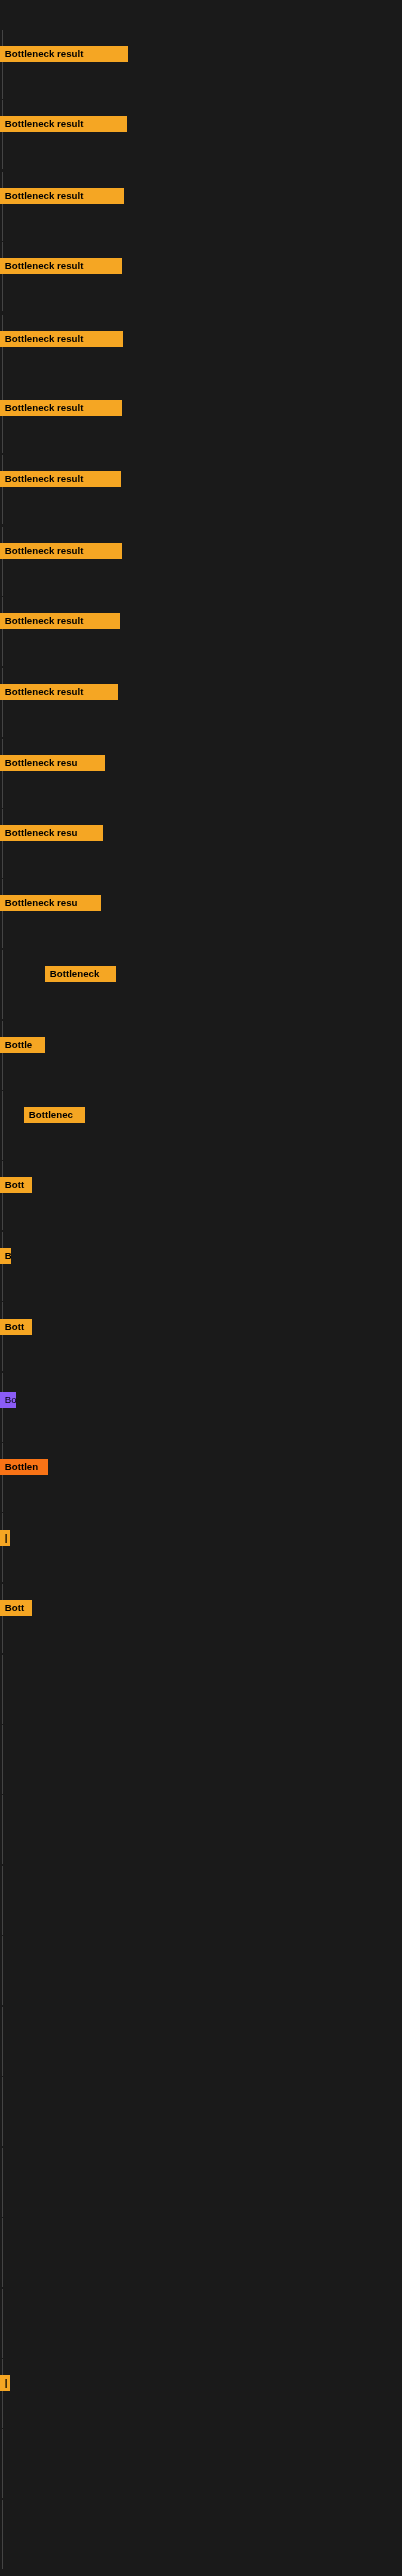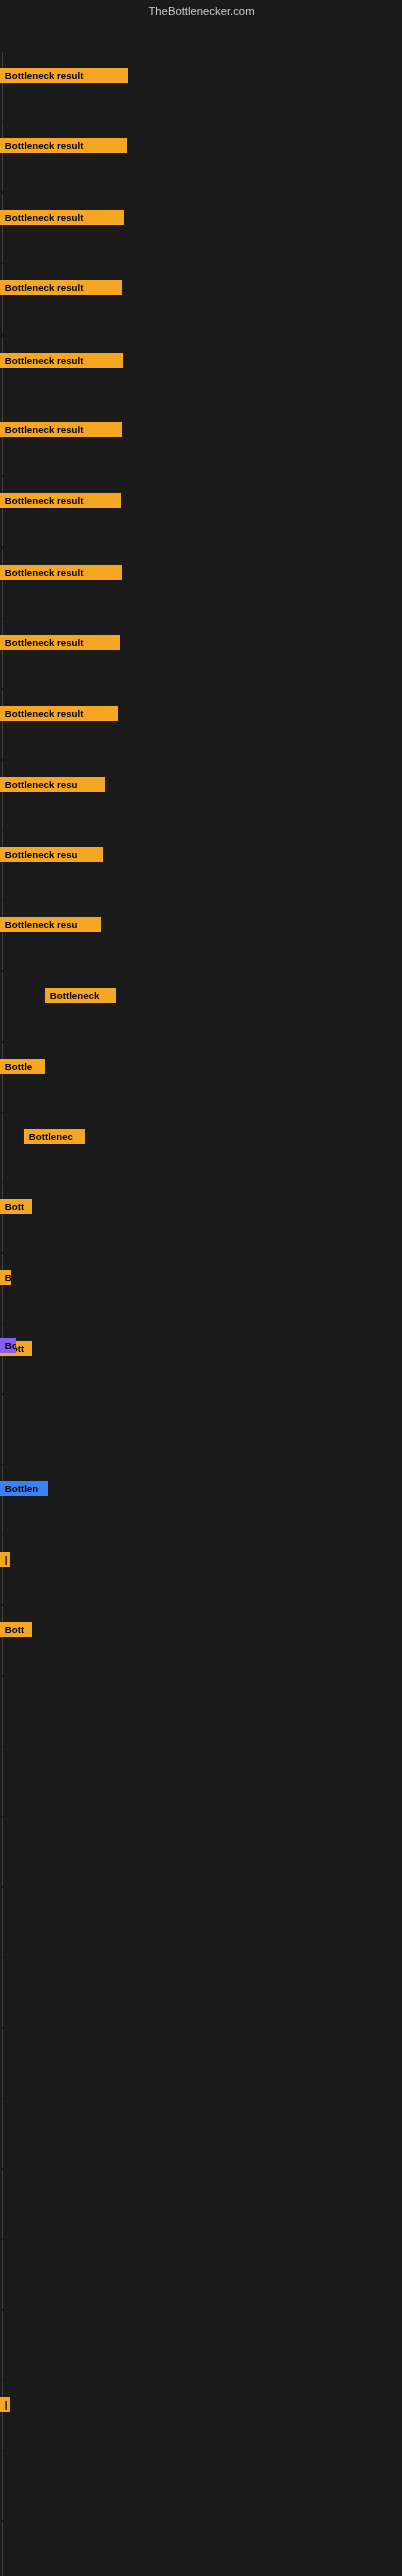--- a/index.html
+++ b/index.html
@@ -20,21 +20,20 @@
       font-size: 11.3px;
       padding: 4.8px 0;
       background-color: #1a1a1a;
     }
   </style>
 </head>
 <body>
 
 <div style="position:relative; width:403px; min-height:2576px; background:#1a1a1a;">
 
-  <div class="site-title">TheBottlenecker.com</div>
 
   <div id="rows-container" style="position:relative; width:403px; height:2576px;">
   <div style="position: absolute; left: 1.6px; top: 30px; height: 69px; width: 0.8px; background-color: rgb(68, 68, 68);"></div>
       <div style="position: absolute; left: 0px; top: 46px; background-color: rgb(245, 166, 35); color: rgb(0, 0, 0); font-family: Arial, sans-serif; font-size: 9.7px; font-weight: bold; padding: 2.4px 4.8px; white-space: nowrap; overflow: hidden; max-width: 128px; width: 128px; display: inline-block;">Bottleneck result</div>
       <div style="position: absolute; left: 1.6px; top: 100px; height: 69px; width: 0.8px; background-color: rgb(68, 68, 68);"></div>
       <div style="position: absolute; left: 0px; top: 116px; background-color: rgb(245, 166, 35); color: rgb(0, 0, 0); font-family: Arial, sans-serif; font-size: 9.7px; font-weight: bold; padding: 2.4px 4.8px; white-space: nowrap; overflow: hidden; max-width: 127px; width: 127px; display: inline-block;">Bottleneck result</div>
       <div style="position: absolute; left: 1.6px; top: 172px; height: 69px; width: 0.8px; background-color: rgb(68, 68, 68);"></div>
       <div style="position: absolute; left: 0px; top: 188px; background-color: rgb(245, 166, 35); color: rgb(0, 0, 0); font-family: Arial, sans-serif; font-size: 9.7px; font-weight: bold; padding: 2.4px 4.8px; white-space: nowrap; overflow: hidden; max-width: 124px; width: 124px; display: inline-block;">Bottleneck result</div>
       <div style="position: absolute; left: 1.6px; top: 242px; height: 69px; width: 0.8px; background-color: rgb(68, 68, 68);"></div>
       <div style="position: absolute; left: 0px; top: 258px; background-color: rgb(245, 166, 35); color: rgb(0, 0, 0); font-family: Arial, sans-serif; font-size: 9.7px; font-weight: bold; padding: 2.4px 4.8px; white-space: nowrap; overflow: hidden; max-width: 122px; width: 122px; display: inline-block;">Bottleneck result</div>
@@ -62,23 +61,23 @@
       <div style="position: absolute; left: 0px; top: 1037px; background-color: rgb(245, 166, 35); color: rgb(0, 0, 0); font-family: Arial, sans-serif; font-size: 9.7px; font-weight: bold; padding: 2.4px 4.8px; white-space: nowrap; overflow: hidden; max-width: 45px; width: 46px; display: inline-block;">Bottle</div>
       <div style="position: absolute; left: 1.6px; top: 1091px; height: 69px; width: 0.8px; background-color: rgb(68, 68, 68);"></div>
       <div style="position: absolute; left: 0px; top: 1107px; background-color: rgb(245, 166, 35); color: rgb(0, 0, 0); font-family: Arial, sans-serif; font-size: 9.7px; font-weight: bold; padding: 2.4px 4.8px; white-space: nowrap; overflow: hidden; max-width: 61px; width: 61px; display: inline-block; margin-left: 24px;">Bottlenec</div>
       <div style="position: absolute; left: 1.6px; top: 1161px; height: 69px; width: 0.8px; background-color: rgb(68, 68, 68);"></div>
       <div style="position: absolute; left: 0px; top: 1177px; background-color: rgb(245, 166, 35); color: rgb(0, 0, 0); font-family: Arial, sans-serif; font-size: 9.7px; font-weight: bold; padding: 2.4px 4.8px; white-space: nowrap; overflow: hidden; max-width: 32px; width: 32px; display: inline-block;">Bott</div>
       <div style="position: absolute; left: 1.6px; top: 1232px; height: 69px; width: 0.8px; background-color: rgb(68, 68, 68);"></div>
       <div style="position: absolute; left: 0px; top: 1248px; background-color: rgb(245, 166, 35); color: rgb(0, 0, 0); font-family: Arial, sans-serif; font-size: 9.7px; font-weight: bold; padding: 2.4px 4.8px; white-space: nowrap; overflow: hidden; max-width: 11.3px; width: 11.3px; display: inline-block;">B</div>
       <div style="position: absolute; left: 1.6px; top: 1302px; height: 69px; width: 0.8px; background-color: rgb(68, 68, 68);"></div>
       <div style="position: absolute; left: 0px; top: 1319px; background-color: rgb(245, 166, 35); color: rgb(0, 0, 0); font-family: Arial, sans-serif; font-size: 9.7px; font-weight: bold; padding: 2.4px 4.8px; white-space: nowrap; overflow: hidden; max-width: 32px; width: 32px; display: inline-block;">Bott</div>
       <div style="position: absolute; left: 1.6px; top: 1373px; height: 69px; width: 0.8px; background-color: rgb(68, 68, 68);"></div>
-      <div style="position: absolute; left: 0px; top: 1316px; background-color: #8b5cf6; color: rgb(0, 0, 0); font-family: Arial, sans-serif; font-size: 9.7px; font-weight: bold; padding: 2.4px 4.8px; white-space: nowrap; overflow: hidden; max-width: 16px; width: 16px; display: inline-block;">Bo</div>
+      <div style="position: absolute; left: 0px; top: 1392px; background-color: #8b5cf6; color: rgb(0, 0, 0); font-family: Arial, sans-serif; font-size: 9.7px; font-weight: normal; padding: 2.4px 4.8px; white-space: nowrap; overflow: hidden; max-width: 16px; width: 16px; display: inline-block;">Bo</div>
       <div style="position: absolute; left: 1.6px; top: 1443px; height: 69px; width: 0.8px; background-color: rgb(68, 68, 68);"></div>
-      <div style="position: absolute; left: 0px; top: 1459px; background-color: #3b82f6; color: rgb(0, 0, 0); font-family: Arial, sans-serif; font-size: 9.7px; font-weight: bold; padding: 2.4px 4.8px; white-space: nowrap; overflow: hidden; max-width: 48px; width: 48px; display: inline-block;">Bottlen</div>
+      <div style="position: absolute; left: 0px; top: 1459px; background-color: #f97316; color: rgb(0, 0, 0); font-family: Arial, sans-serif; font-size: 9.7px; font-weight: bold; padding: 2.4px 4.8px; white-space: nowrap; overflow: hidden; max-width: 48px; width: 48px; display: inline-block;">Bottlen</div>
       <div style="position: absolute; left: 1.6px; top: 1513px; height: 69px; width: 0.8px; background-color: rgb(68, 68, 68);"></div>
       <div style="position: absolute; left: 0px; top: 1530px; background-color: rgb(245, 166, 35); color: rgb(0, 0, 0); font-family: Arial, sans-serif; font-size: 9.7px; font-weight: bold; padding: 2.4px 4.8px; white-space: nowrap; overflow: hidden; max-width: 6.4px; width: 6.4px; display: inline-block;">|</div>
       <div style="position: absolute; left: 1.6px; top: 1584px; height: 69px; width: 0.8px; background-color: rgb(68, 68, 68);"></div>
       <div style="position: absolute; left: 0px; top: 1600px; background-color: rgb(245, 166, 35); color: rgb(0, 0, 0); font-family: Arial, sans-serif; font-size: 9.7px; font-weight: bold; padding: 2.4px 4.8px; white-space: nowrap; overflow: hidden; max-width: 32px; width: 32px; display: inline-block;">Bott</div>
       <div style="position: absolute; left: 1.6px; top: 1655px; height: 69px; width: 0.8px; background-color: rgb(68, 68, 68);"></div>
       <div style="position: absolute; left: 1.6px; top: 1725px; height: 69px; width: 0.8px; background-color: rgb(68, 68, 68);"></div>
       <div style="position: absolute; left: 1.6px; top: 1795px; height: 69px; width: 0.8px; background-color: rgb(68, 68, 68);"></div>
       <div style="position: absolute; left: 1.6px; top: 1866px; height: 69px; width: 0.8px; background-color: rgb(68, 68, 68);"></div>
       <div style="position: absolute; left: 1.6px; top: 1936px; height: 69px; width: 0.8px; background-color: rgb(68, 68, 68);"></div>
       <div style="position: absolute; left: 1.6px; top: 2007px; height: 69px; width: 0.8px; background-color: rgb(68, 68, 68);"></div>

